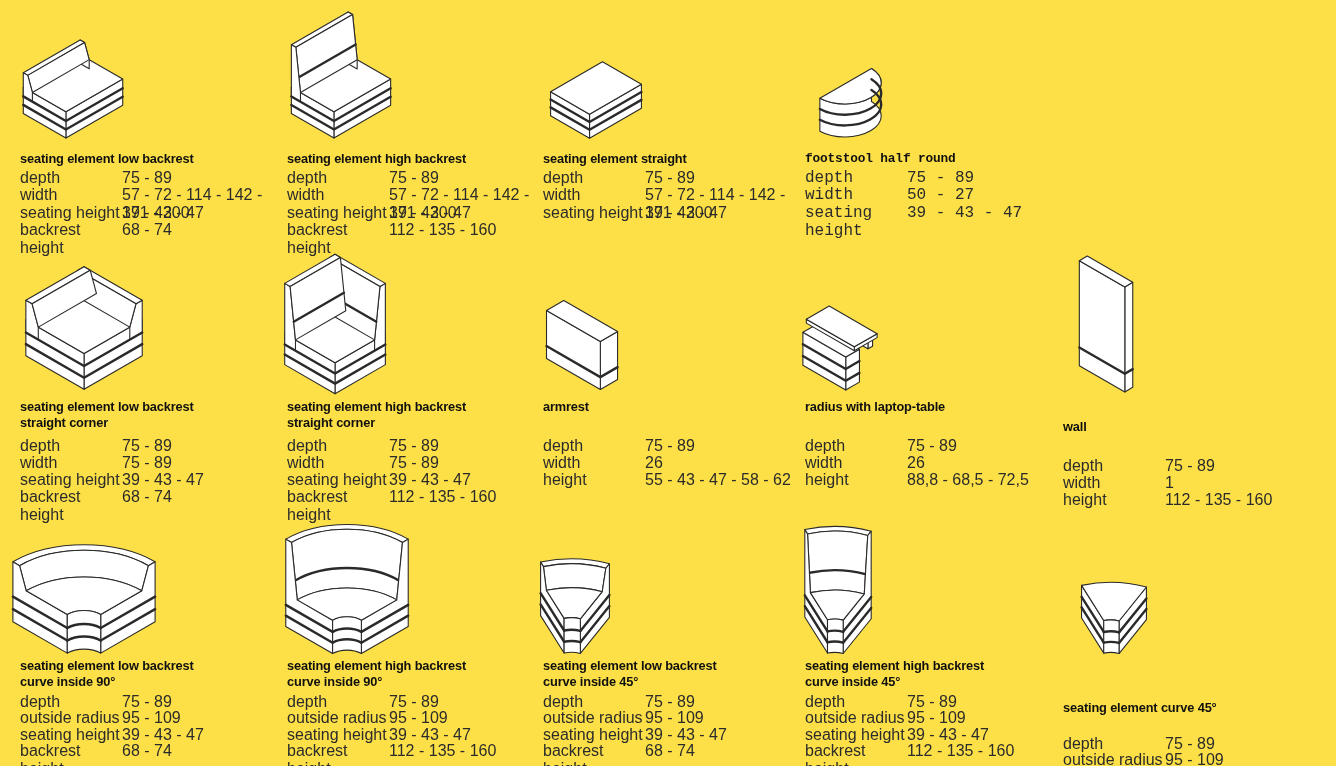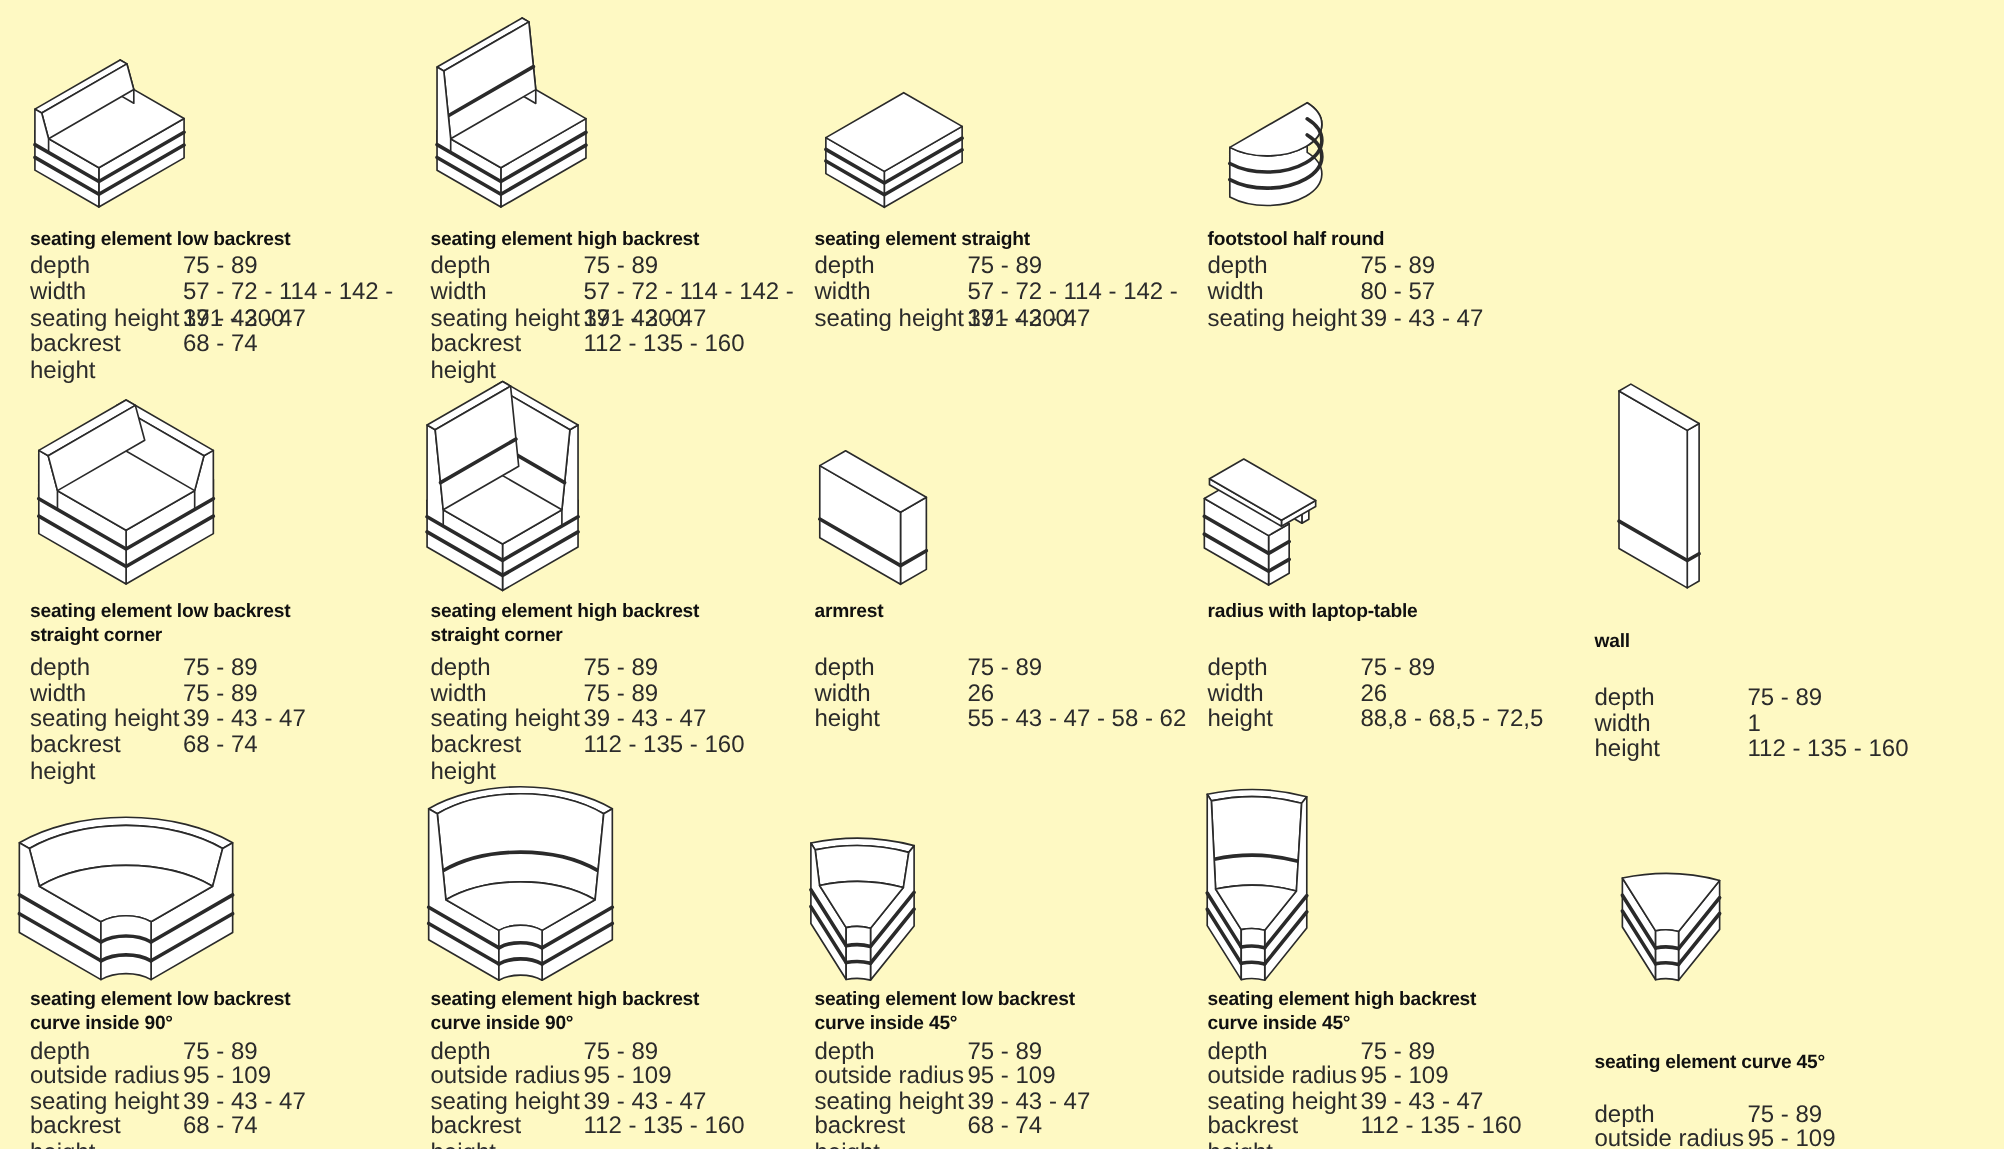--- a/index.html
+++ b/index.html
@@ -1,16 +1,16 @@
 <!DOCTYPE html>
 <html><head>
 <meta charset="utf-8">
 <style>
   html,body{margin:0;padding:0}
-  #app{position:relative;width:1336px;height:766px;background:#fef9c3;overflow:hidden;
+  #app{position:relative;width:1336px;height:766px;background:#fde047;overflow:hidden;
        font-family:"Liberation Sans",sans-serif;color:#1c1c1c}
   .item{position:absolute;width:262px}
   .item-title{font-weight:bold;font-size:12.8px;line-height:16px;letter-spacing:-0.15px;color:#101010}
   .specs{position:absolute;left:0;width:262px}
   .spec{display:flex;font-size:16px;color:#2b2b2b}
   .spec .lab{width:102px;flex:none}
   .spec .val{flex:1}
   .figure{position:absolute}
   .figure path{stroke:#2a2a2a;stroke-linejoin:round;stroke-linecap:round}
   .figure .face{fill:#ffffff;stroke-width:1.1px}
@@ -103,30 +103,30 @@
         </div>
       </div>
     </div>
     <svg viewBox="-89.6 -43.0 157.6 133.5" preserveAspectRatio="xMidYMax meet" class="figure" style="left: 542px; top: 60px; width: 108px; height: 80px;">
       <path d="M65.0,37.5L-21.6,87.5L-21.6,47.5L65.0,-2.5Z" class="face" vector-effect="non-scaling-stroke"></path>
       <path d="M-86.6,50.0L-21.6,87.5L-21.6,47.5L-86.6,10.0Z" class="face" vector-effect="non-scaling-stroke"></path>
       <path d="M0.0,-40.0L65.0,-2.5L-21.6,47.5L-86.6,10.0Z" class="face" vector-effect="non-scaling-stroke"></path>
       <path d="M65.0,23.5L-21.6,73.5L-86.6,36.0" class="edge bold" vector-effect="non-scaling-stroke"></path>
       <path d="M65.0,10.5L-21.6,60.5L-86.6,23.0" class="edge bold" vector-effect="non-scaling-stroke"></path>
     </svg>
-    <div class="item" style="left: 805px; top: 151px;">
+    <div class="item" style="left: 805px; top: 151px; font-family: Liberation Mono, monospace;">
       <div class="item-title">footstool half round</div>
       <div class="specs" style="top: 18px;">
         <div class="spec" style="height: 17.3px;">
           <span class="lab">depth</span>
           <span class="val">75 - 89</span>
         </div>
         <div class="spec" style="height: 17.3px;">
           <span class="lab">width</span>
-          <span class="val">80 - 57</span>
+          <span class="val">50 - 27</span>
         </div>
         <div class="spec" style="height: 17.3px;">
           <span class="lab">seating height</span>
           <span class="val">39 - 43 - 47</span>
         </div>
       </div>
     </div>
     <svg viewBox="-65.4 -43.0 81.3 89.5" preserveAspectRatio="xMidYMax meet" class="figure" style="left: 806px; top: 66px; width: 90px; height: 74px;">
       <path d="M-62.4,-4.0A44.1 25.5 0 0 0 0.0,-40.0L0.0,0.0A44.1 25.5 0 0 1 -62.4,36.0Z" class="face" vector-effect="non-scaling-stroke"></path>
       <path d="M0.0,-40.0L-62.4,-4.0A44.1 25.5 0 0 0 0.0,-40.0Z" class="face" vector-effect="non-scaling-stroke"></path>

